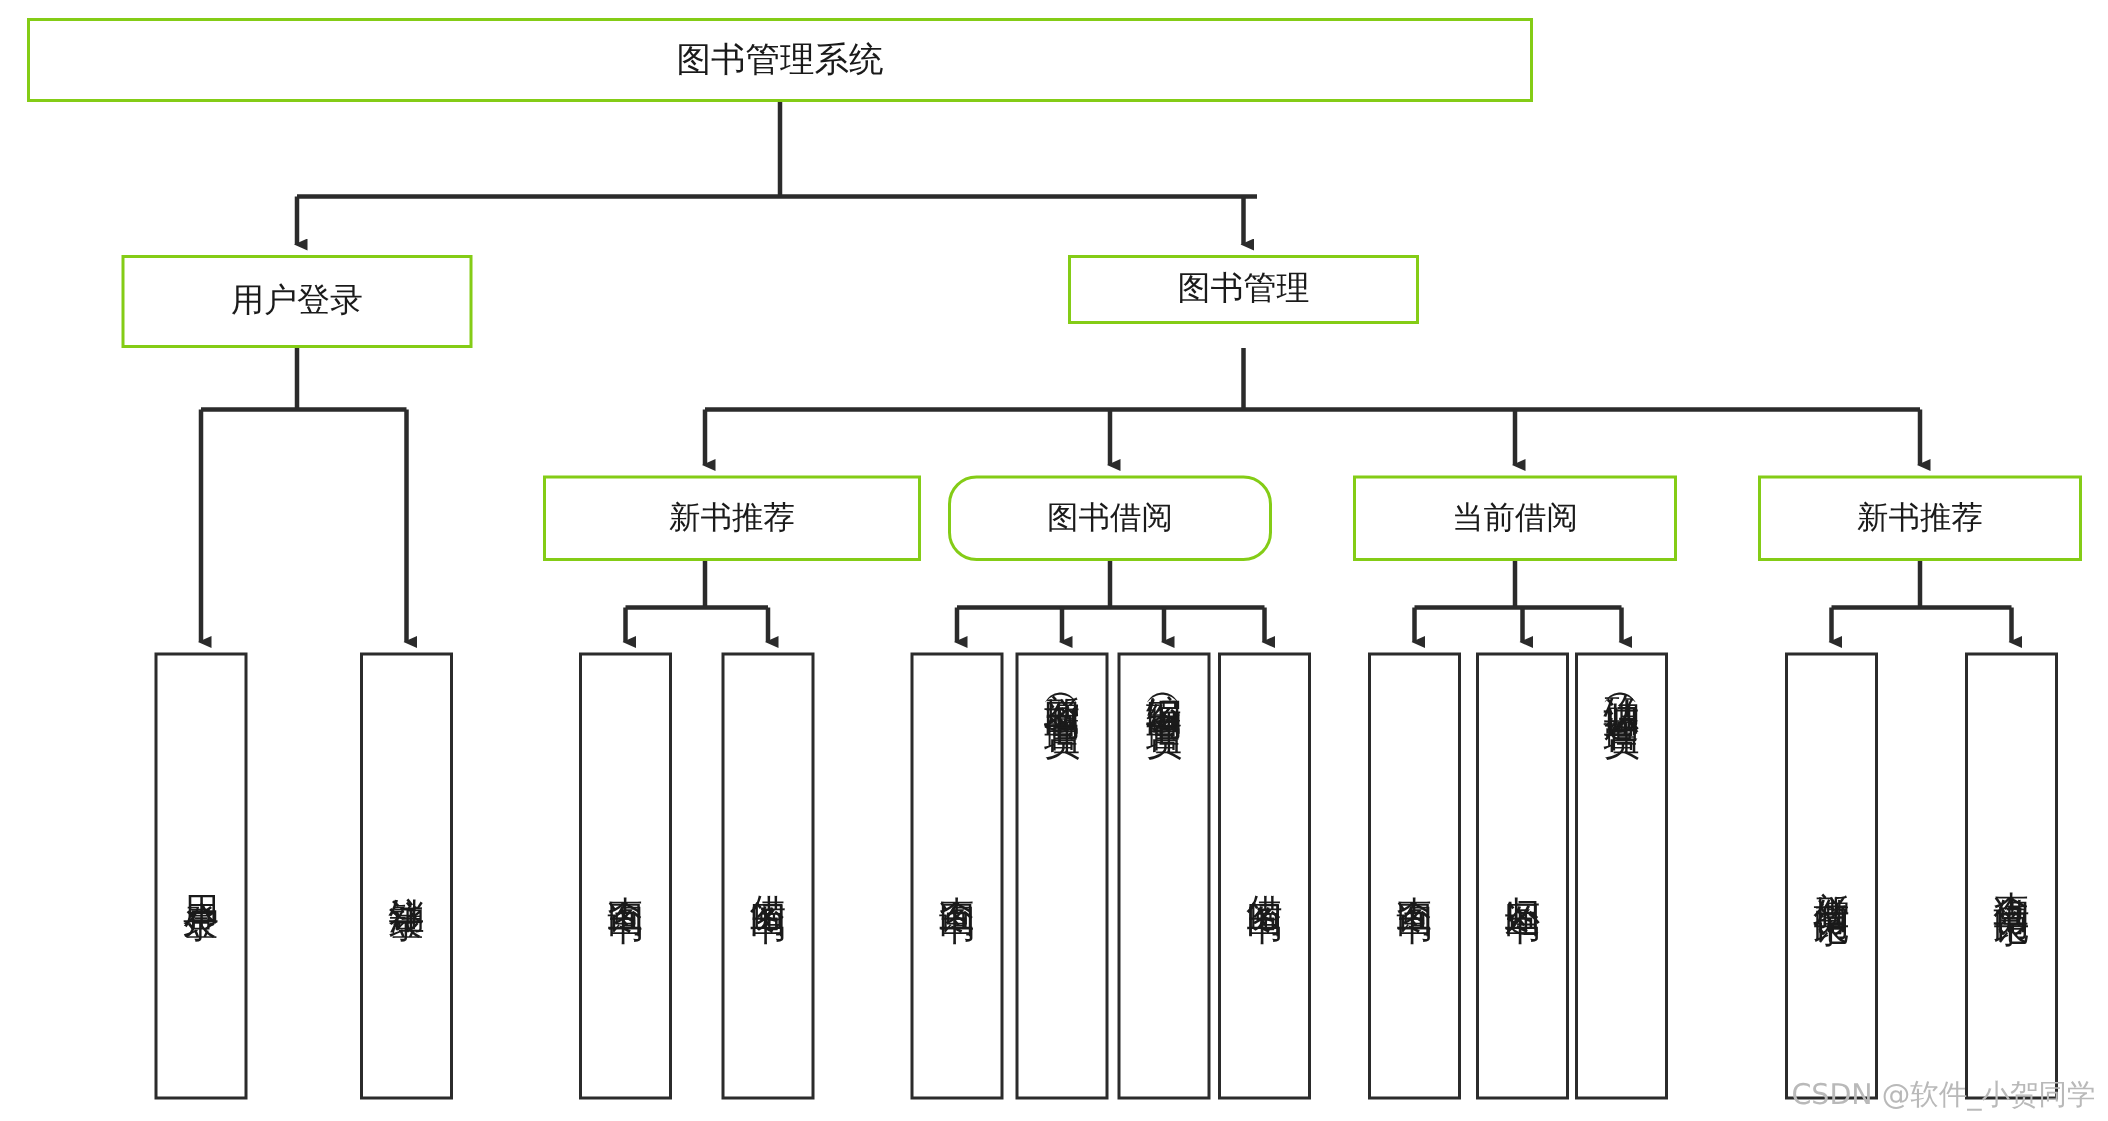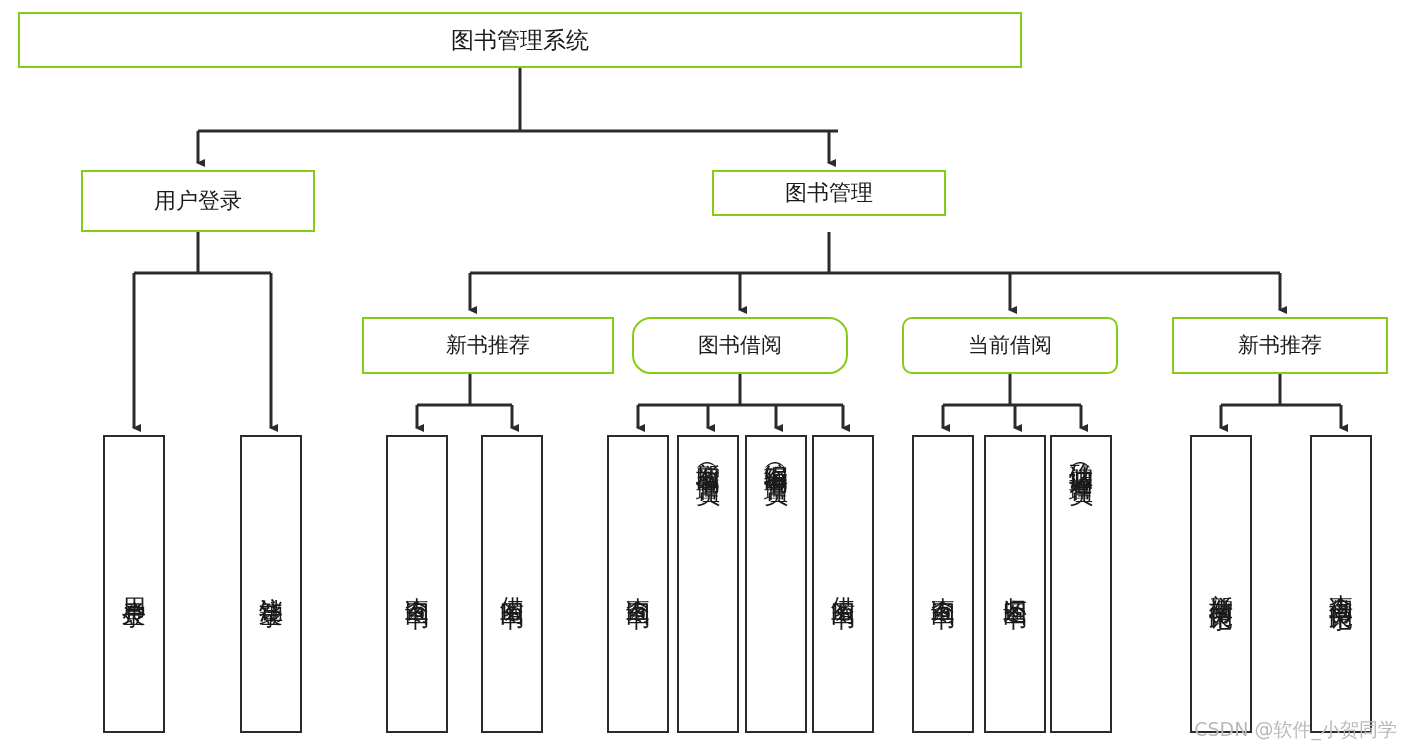--- a/index.html
+++ b/index.html
@@ -137,21 +137,21 @@
   <div class="node lvl2" style="left:712px; top:170px; width:234px; height:46px;">
     <span class="node-label">图书管理</span>
   </div>
 
   <div class="node lvl3" style="left:362px; top:317px; width:252px; height:57px;">
     <span class="node-label">新书推荐</span>
   </div>
   <div class="node lvl3" style="left:632px; top:317px; width:216px; height:57px;border-radius:19px;">
     <span class="node-label">图书借阅</span>
   </div>
-  <div class="node lvl3" style="left:902px; top:317px; width:216px; height:57px;border-radius:10px;">
+  <div class="node lvl3" style="left:902px; top:317px; width:216px; height:57px;">
     <span class="node-label">当前借阅</span>
   </div>
   <div class="node lvl3" style="left:1172px; top:317px; width:216px; height:57px;">
     <span class="node-label">新书推荐</span>
   </div>
 
   <div class="leaf center-text" style="left:103px; top:435px; width:62px; height:298px;">
     <span class="node-label">用户登录</span>
   </div>
   <div class="leaf center-text" style="left:240px; top:435px; width:62px; height:298px;">

